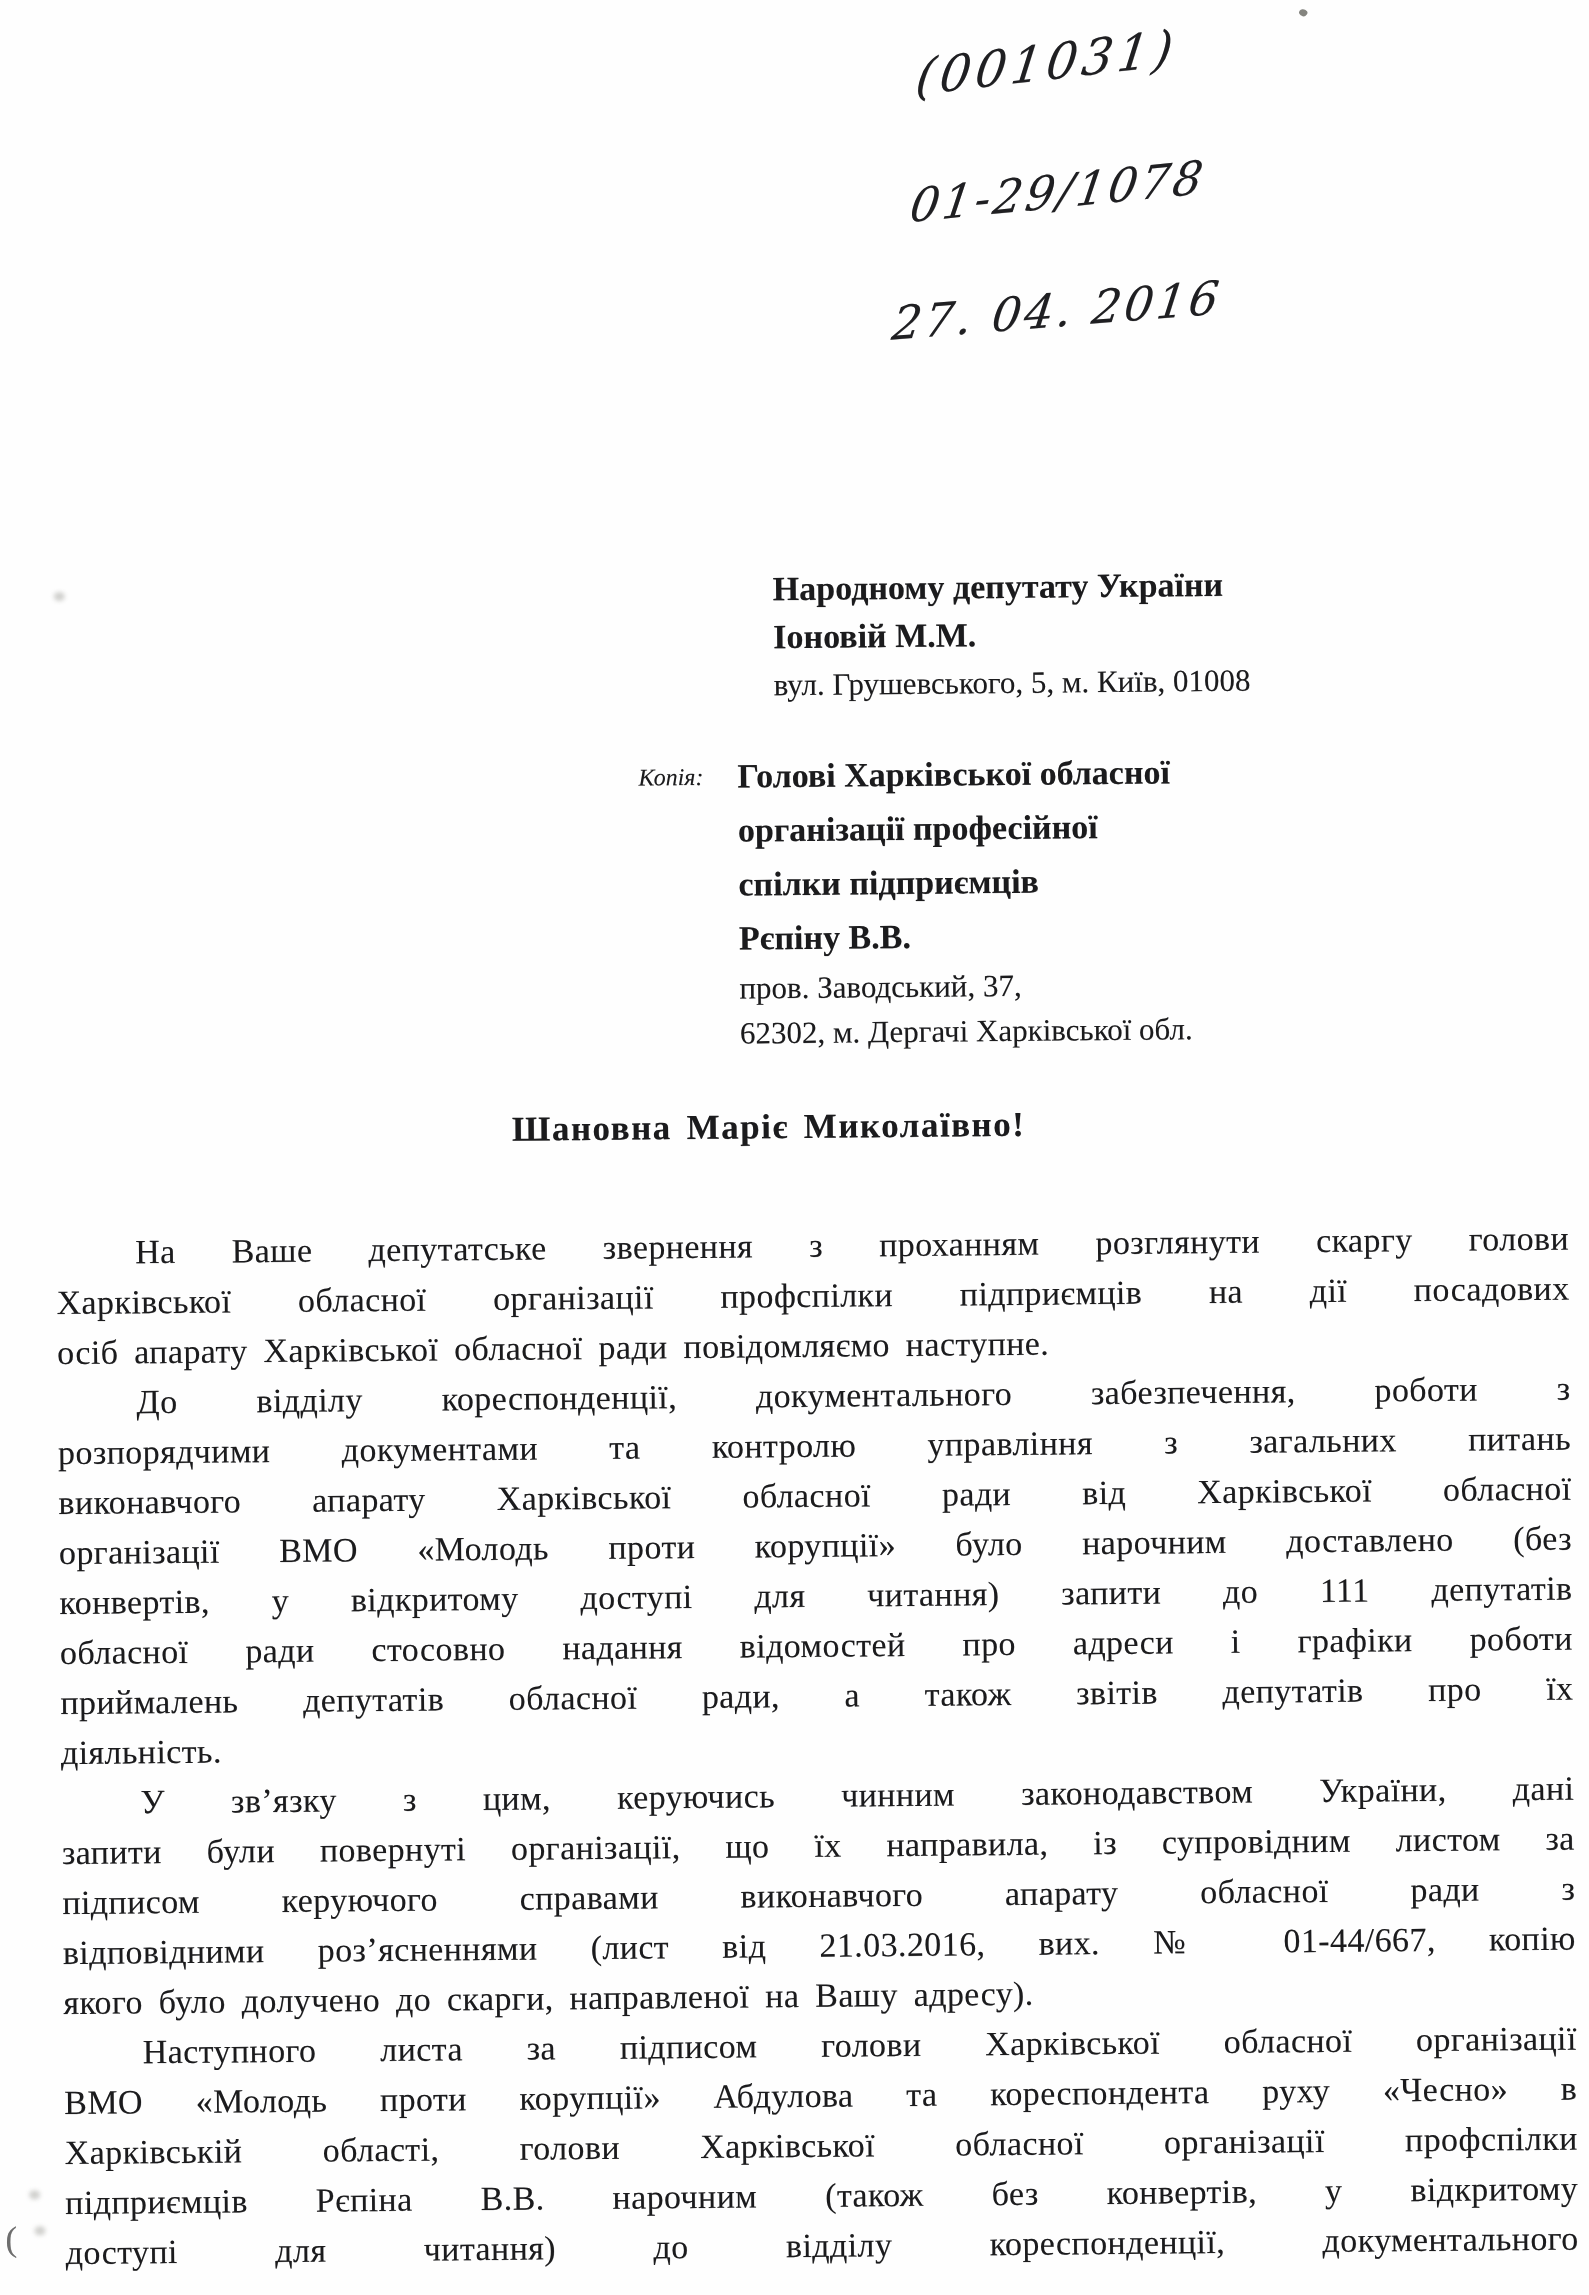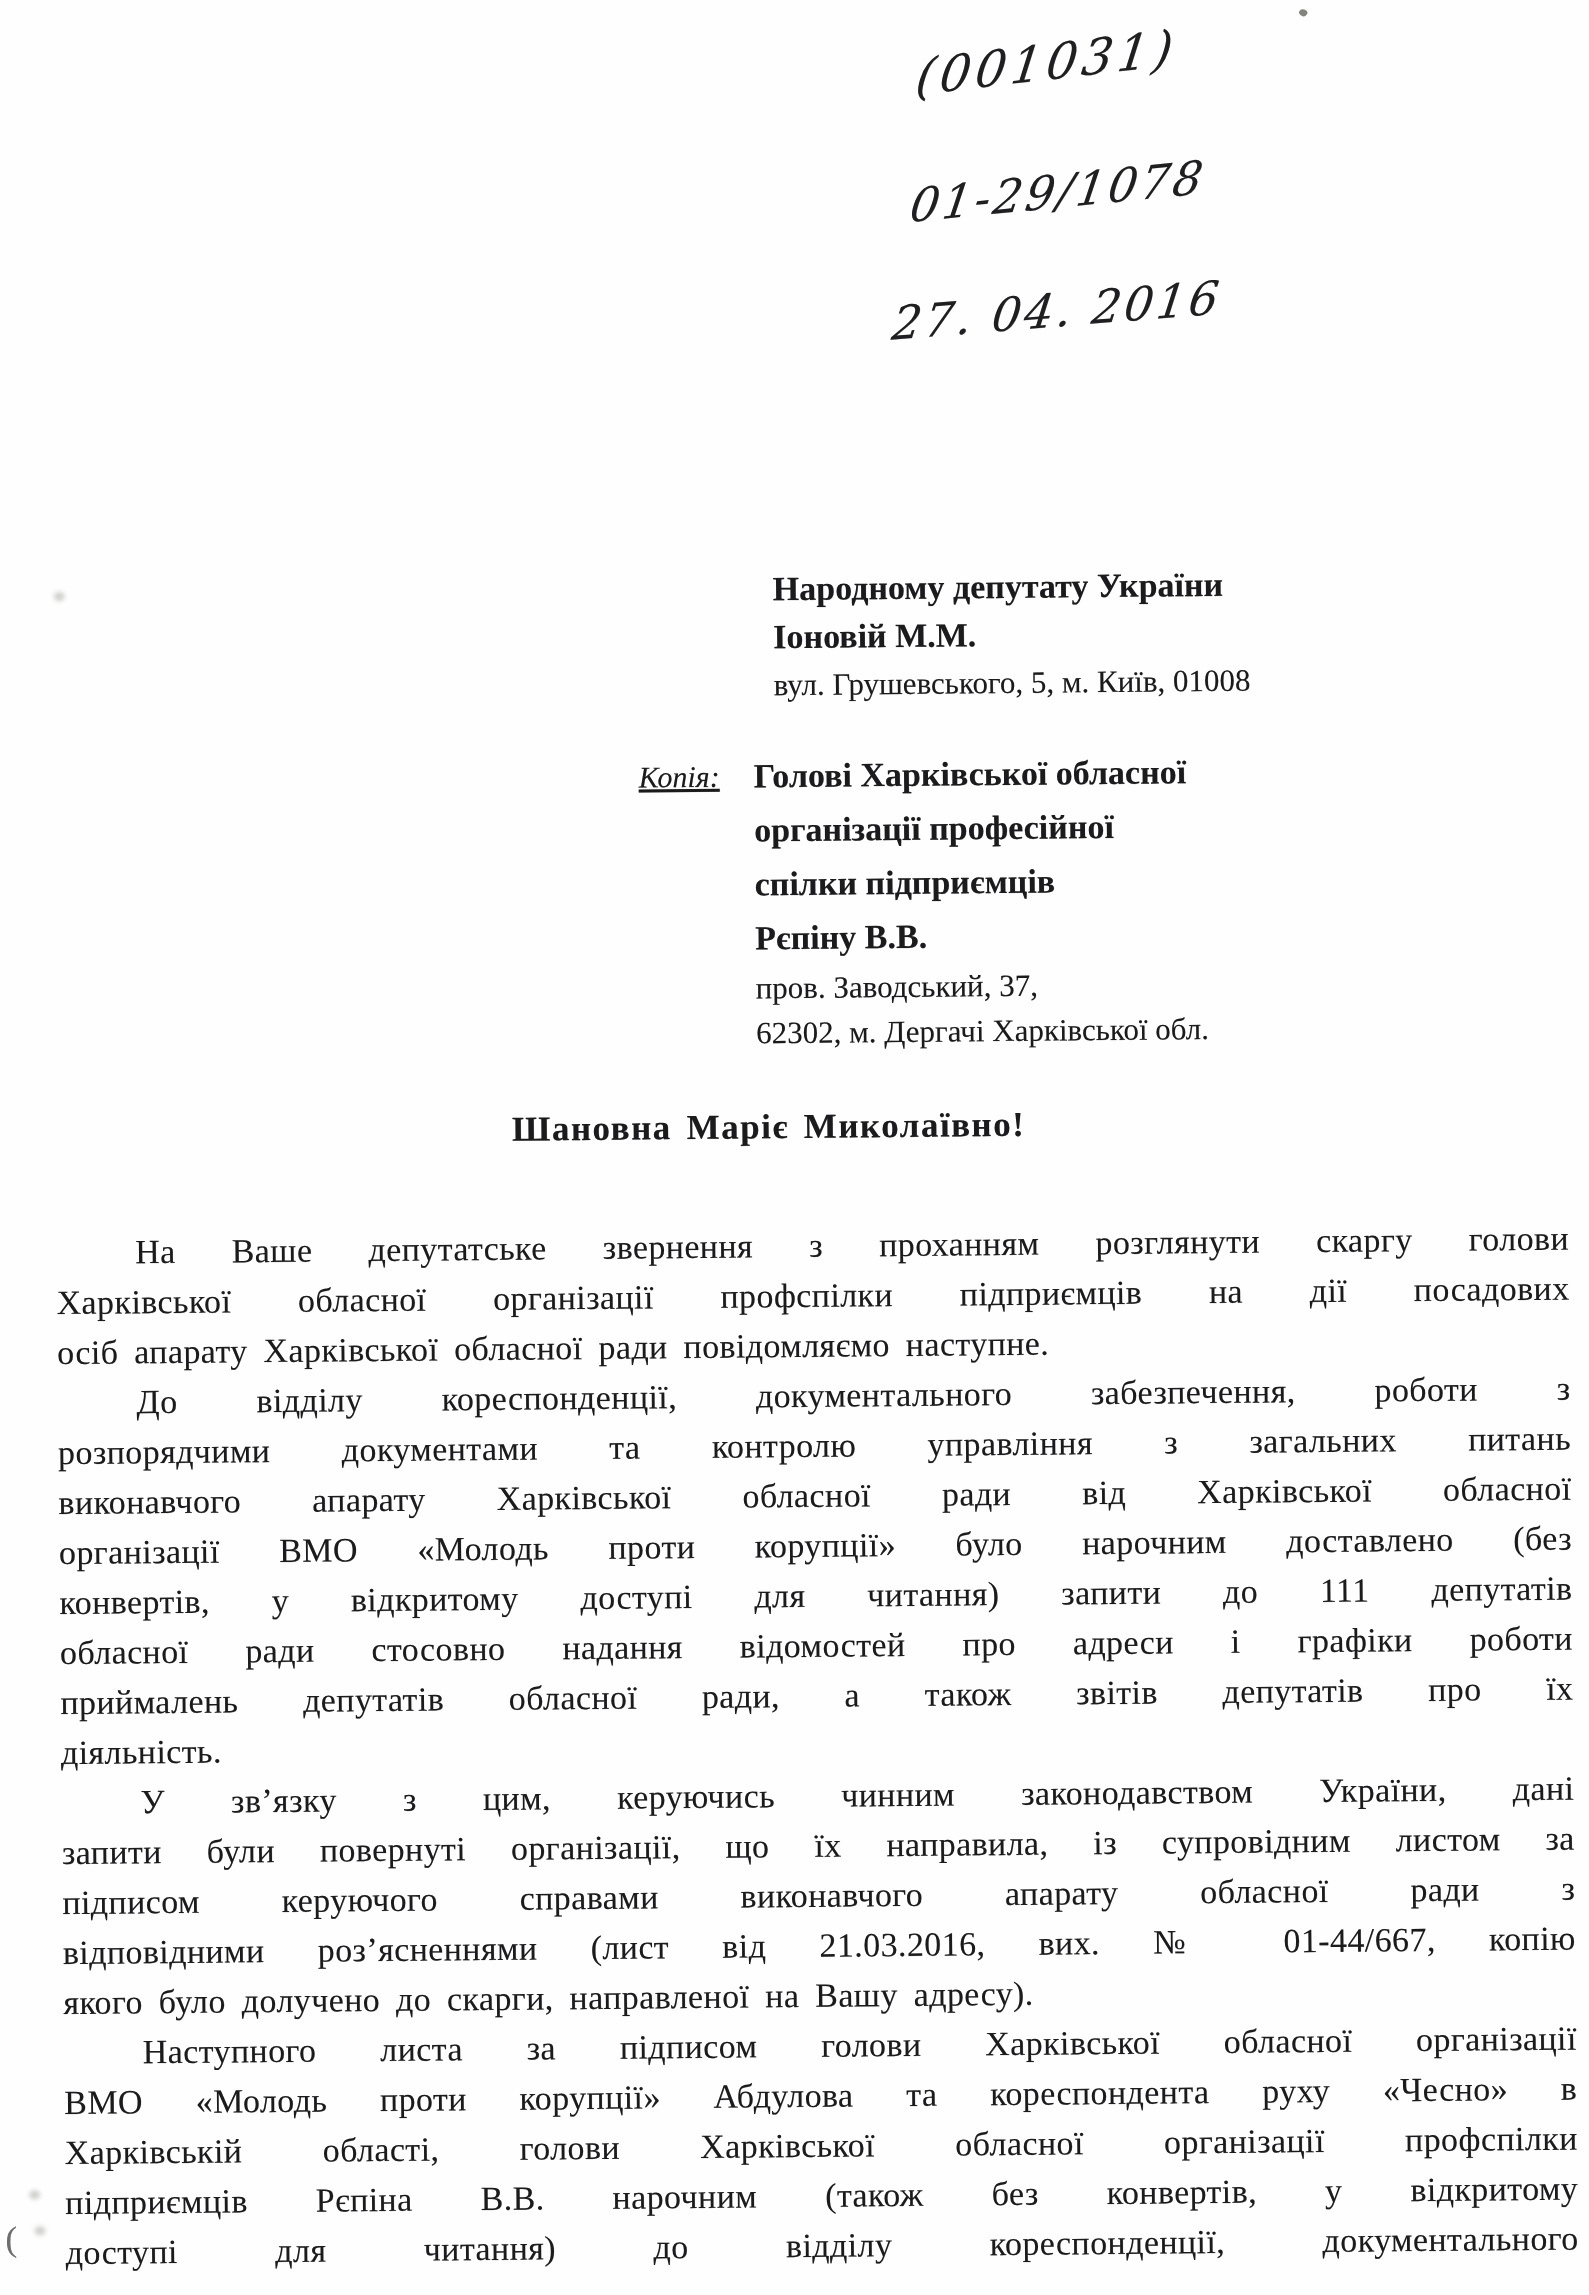--- a/index.html
+++ b/index.html
@@ -49,24 +49,23 @@
   .copy {
     position: absolute;
     left: 641px;
     top: 749px;
     display: flex;
     align-items: flex-start;
     white-space: nowrap;
   }
   .copy-label {
     font-style: italic;
-    font-size: 30px;
+    font-size: 24px;
     line-height: 54px;
     margin-right: 34px;
-    text-decoration: underline;
   }
   .copy-lines { font-size: 34px; }
   .copy-lines .b   { line-height: 54px; }
   .copy-lines .addr{ line-height: 45px; }
   
   .salutation {
     position: absolute;
     left: 511px;
     top: 1107px;
     font-size: 35px;

